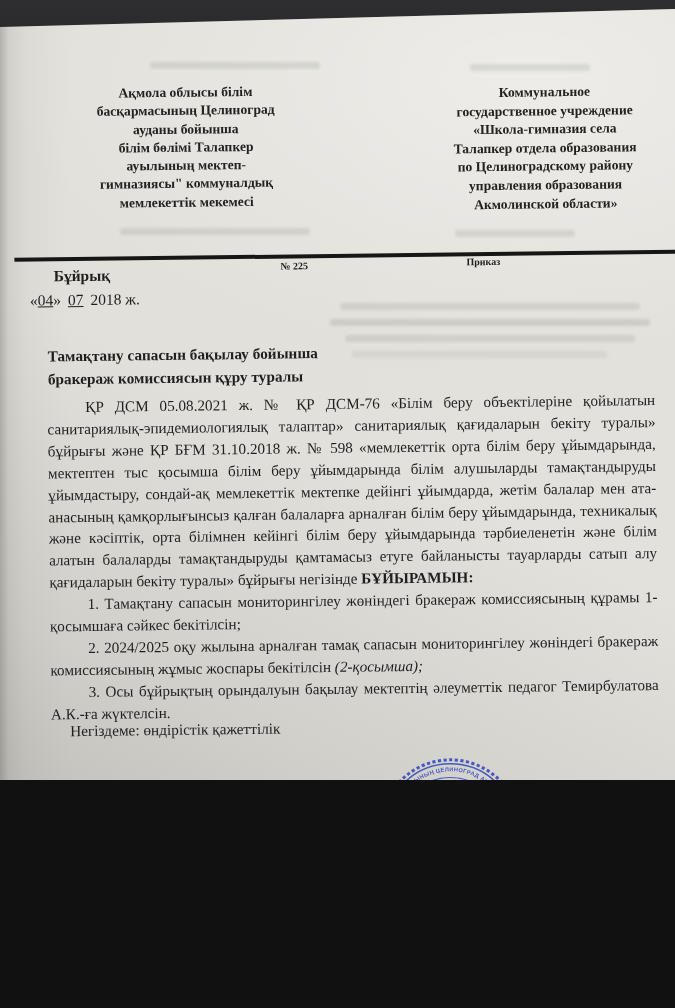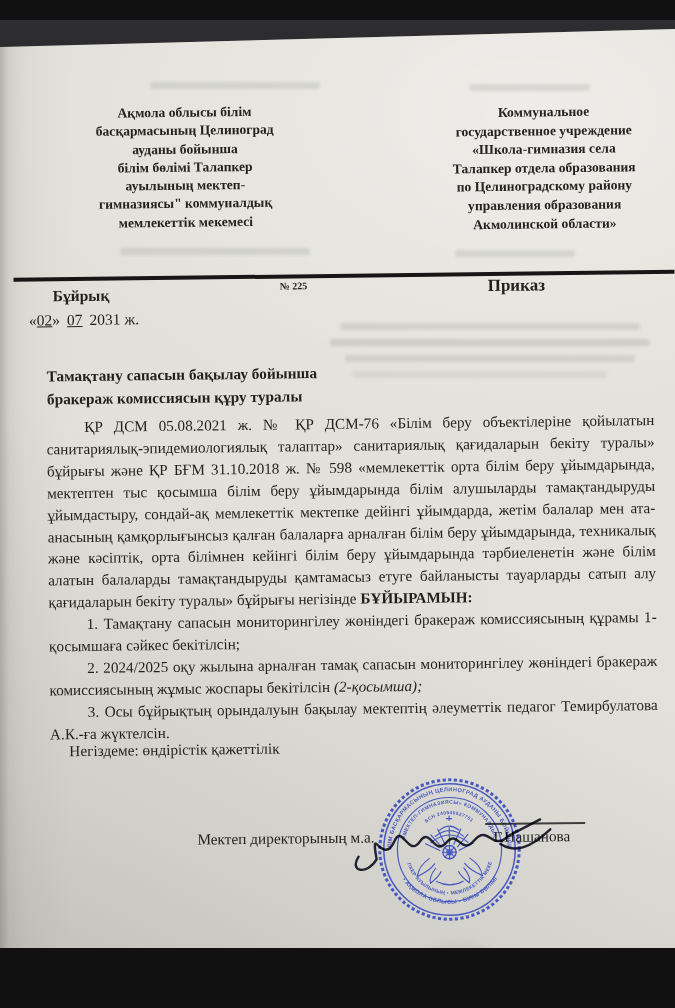--- a/index.html
+++ b/index.html
@@ -1,32 +1,32 @@
 <!DOCTYPE html>
 <html><head>
 <meta charset="utf-8">
 <style>
   html,body{margin:0;padding:0;background:#111;}
-  .shot{position:relative;width:675px;height:928px;overflow:hidden;
+  .shot{position:relative;width:675px;height:780px;overflow:hidden;
         background:linear-gradient(180deg,#2e2e31 0%,#27272a 8%,#1b1d1e 60%,#0d1412 100%);
-        font-family:"Liberation Serif","DejaVu Serif",serif;margin-top:20px;}
+        font-family:"Liberation Serif","DejaVu Serif",serif;}
   .paper{position:absolute;inset:0;
         clip-path:polygon(0 27px,675px 9px,675px 994px,0 976px);
         background:linear-gradient(90deg,#b3b2ac 0,#d2d0ca 9px,#dcdad4 26px,#e2e0da 70px,#e3e1db 100%);}
   .paper::before{content:"";position:absolute;inset:0;
         background:radial-gradient(130% 60% at 78% 10%,rgba(255,255,255,.38),rgba(255,255,255,0) 60%),
                    linear-gradient(205deg,rgba(0,0,0,0) 55%,rgba(55,55,50,.10) 85%,rgba(55,55,50,.18) 100%);}
   .content{position:absolute;inset:0;transform:rotate(-0.7deg);transform-origin:0 50%;color:#201f1d;}
   .org{position:absolute;font-weight:bold;text-align:center;font-size:13.6px;line-height:18.3px;color:#23221f;}
   #org-left{left:28px;top:86px;width:322px;}
   #org-right{left:420px;top:90px;width:256px;line-height:18.6px;}
   .rule{position:absolute;left:16px;top:258px;width:661px;height:3.6px;background:#161614;}
   .order-kk{position:absolute;left:55px;top:268px;font-weight:bold;font-size:15.5px;}
   .order-no{position:absolute;left:282px;top:264px;font-weight:bold;font-size:10px;}
-  .order-ru{position:absolute;left:490px;top:262px;font-weight:bold;font-size:17px;}
+  .order-ru{position:absolute;left:468px;top:262px;font-weight:bold;font-size:10px;}
   .date{position:absolute;left:31px;top:292px;font-size:15.5px;}
   .date .u{text-decoration:underline;}
   .date .gap{display:inline-block;width:7px;}
   .subject{position:absolute;left:48px;top:345px;font-weight:bold;font-size:15.3px;line-height:23px;}
   .bodytext{position:absolute;left:47px;top:397px;width:608px;font-size:15.2px;line-height:21.9px;text-align:justify;}
   .bodytext p{margin:0;text-indent:38px;}
   .resolve{font-weight:bold;}
   .it{font-style:italic;}
   .basis{position:absolute;left:66px;top:723px;font-size:15.3px;}
   .sig-role{position:absolute;left:193px;top:813px;font-size:15.3px;}
@@ -79,21 +79,21 @@
       <div>Акмолинской области»</div>
     </div>
 
     <div class="rule"></div>
 
     <div class="order-kk">Бұйрық</div>
     <div class="order-no">№ 225</div>
     <div class="order-ru">Приказ</div>
 
     <div class="date">
-      <span>«</span><span class="u">02</span><span>»</span><span class="gap"></span><span class="u">07</span><span class="gap"></span><span>2031 ж.</span>
+      <span>«</span><span class="u">04</span><span>»</span><span class="gap"></span><span class="u">07</span><span class="gap"></span><span>2018 ж.</span>
     </div>
 
     <div class="subject">
       <div>Тамақтану сапасын бақылау бойынша</div>
       <div>бракераж комиссиясын құру туралы</div>
     </div>
 
     <div class="bodytext">
       <p><span>ҚР ДСМ 05.08.2021 ж. № ҚР ДСМ-76 «Білім беру объектілеріне қойылатын санитариялық-эпидемиологиялық талаптар» санитариялық қағидаларын бекіту туралы» бұйрығы және ҚР БҒМ 31.10.2018 ж. № 598 «мемлекеттік орта білім беру ұйымдарында, мектептен тыс қосымша білім беру ұйымдарында білім алушыларды тамақтандыруды ұйымдастыру, сондай-ақ мемлекеттік мектепке дейінгі ұйымдарда, жетім балалар мен ата-анасының қамқорлығынсыз қалған балаларға арналған білім беру ұйымдарында, техникалық және кәсіптік, орта білімнен кейінгі білім беру ұйымдарында тәрбиеленетін және білім алатын балаларды тамақтандыруды қамтамасыз етуге байланысты тауарларды сатып алу қағидаларын бекіту туралы» бұйрығы негізінде </span><span class="resolve">БҰЙЫРАМЫН:</span></p>
       <p><span>1. Тамақтану сапасын мониторингілеу жөніндегі бракераж комиссиясының құрамы 1-қосымшаға сәйкес бекітілсін;</span></p>

